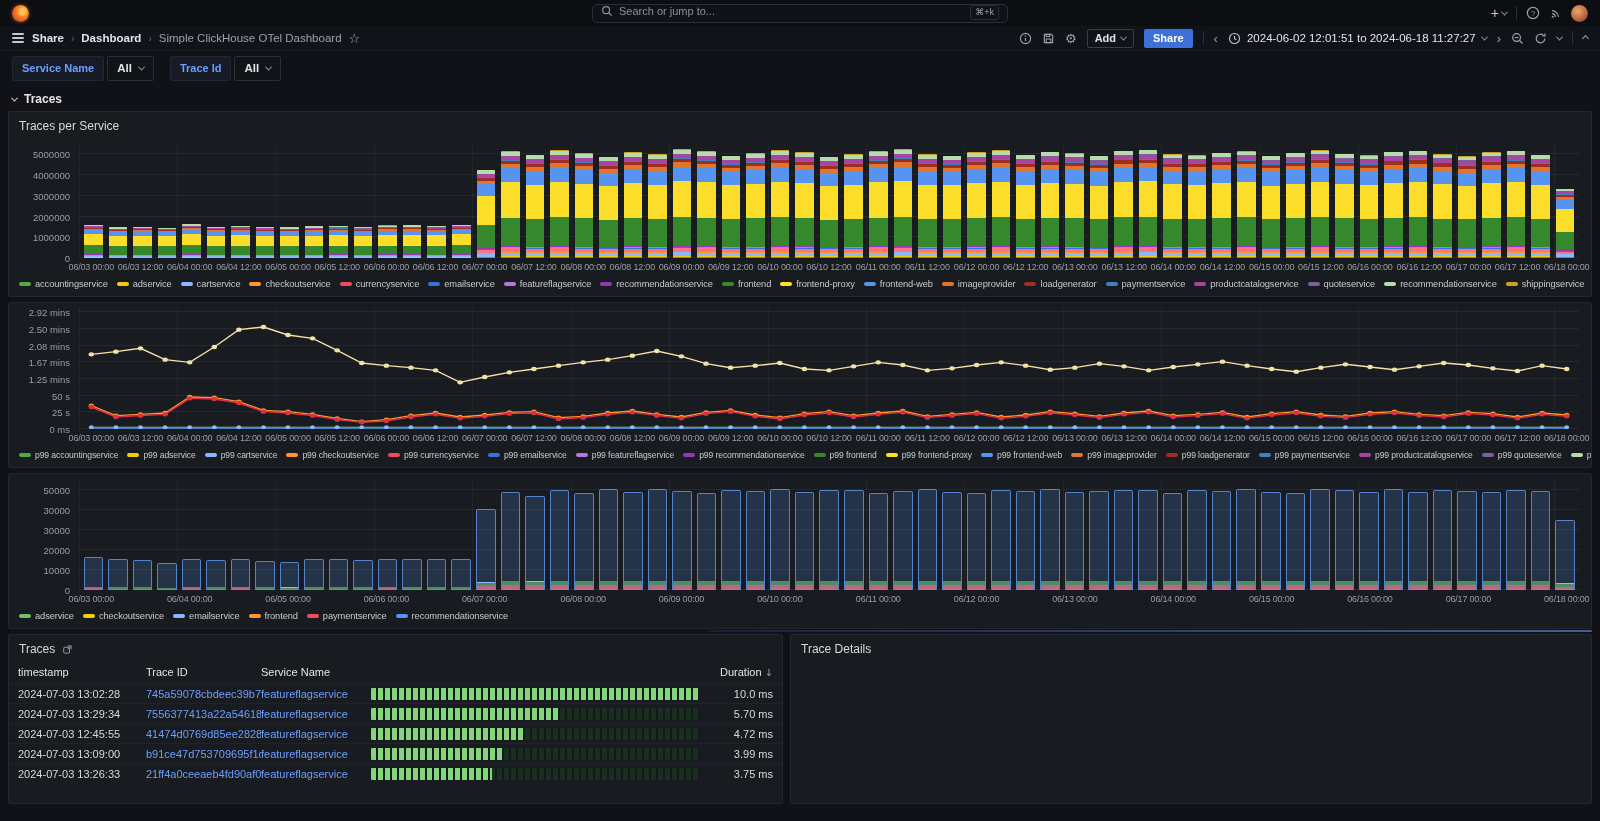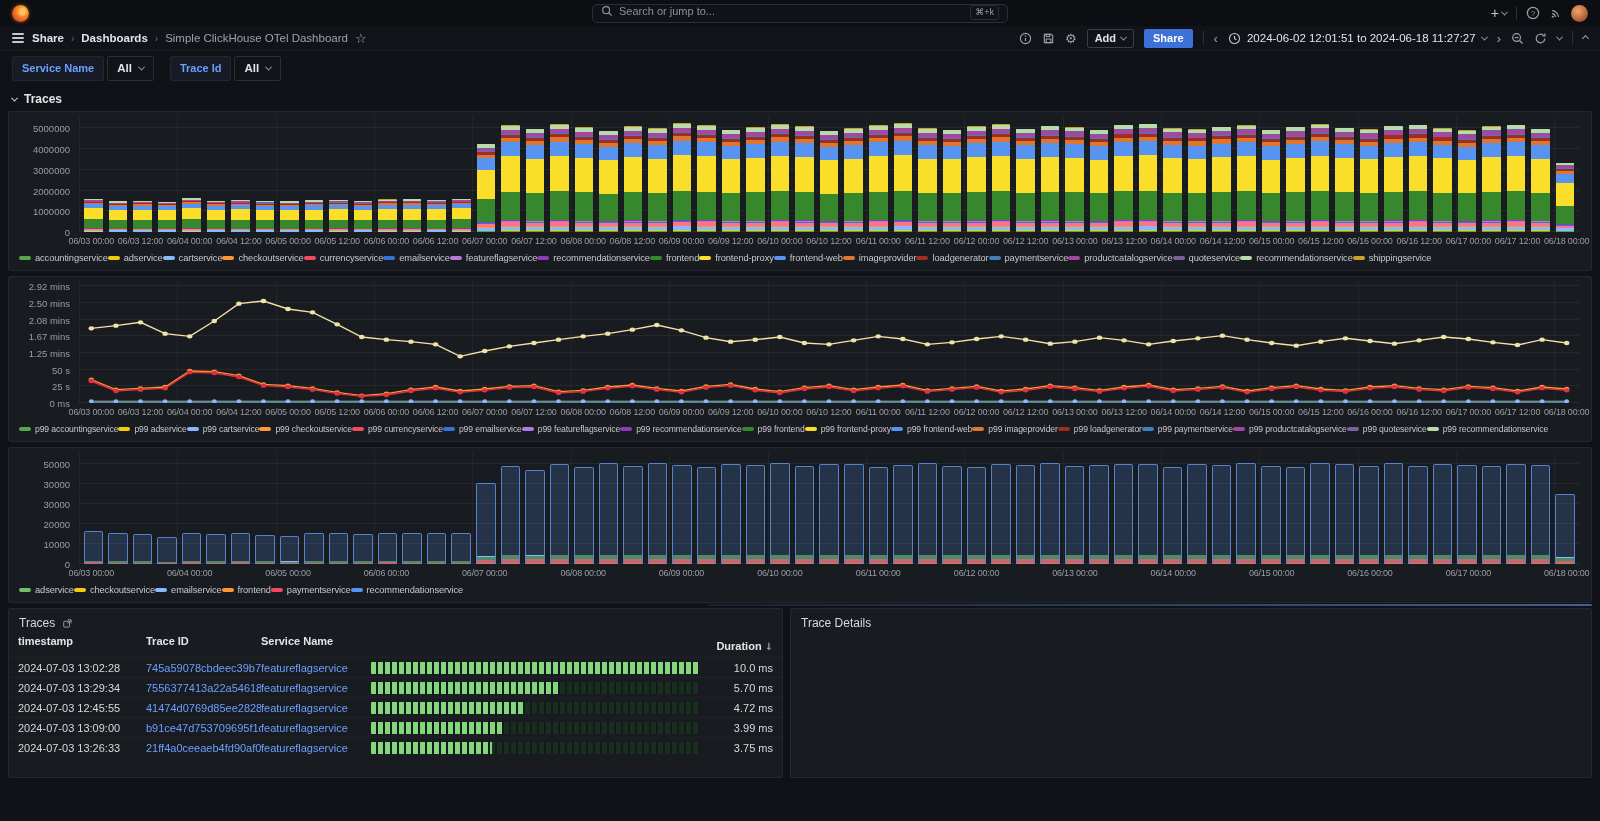--- a/index.html
+++ b/index.html
@@ -48,34 +48,34 @@
   .ytick{position:absolute;right:9px;transform:translateY(50%);white-space:nowrap}
   .plotcol{flex:1;min-width:0}
   .plot{position:relative;background-image:repeating-linear-gradient(to right,rgba(204,204,220,.05) 0 1px,transparent 1px 6.5574%)}
   .hgrid{position:absolute;left:0;right:0;height:1px;background:rgba(204,204,220,.08)}
   .bars{position:absolute;inset:0;display:flex;align-items:flex-end;padding:0 2px}
   .bar{flex:1;margin:0 3px;display:flex;flex-direction:column-reverse;border-radius:1px 1px 0 0;overflow:hidden}
   .bar>i{width:100%;display:block}
   .err .bar{margin:0 2.5px;border:1px solid rgba(96,150,235,.85);border-bottom:none;border-radius:2px 2px 0 0}
   .xlabels{position:relative;height:15px;font-size:9px;letter-spacing:-.2px;color:#9a9da5;margin-top:3px}
   .xtick{position:absolute;top:1px;transform:translateX(-50%);white-space:nowrap}
-  .legend{display:flex;align-items:center;padding:3px 10px 7px;overflow:hidden;white-space:nowrap}
+  .legend{display:flex;align-items:center;gap:9px;padding:3px 10px 7px;overflow:hidden;white-space:nowrap}
   .legitem{display:inline-flex;align-items:center;gap:4px;cursor:pointer;flex:none}
   .swatch{width:12px;height:3.5px;border-radius:2px;display:inline-block}
   .legtext{font-size:9.3px;color:#c8c9ce;letter-spacing:-.1px}
   .linesvg{position:absolute;inset:0;width:100%;height:100%}
   #tracesPerService .plot{height:116px}
   #servicePerf .plot{height:122px}
   #errorRates .plot{height:112px}
   
   .bottomrow{display:flex;gap:7px;margin:0 8px;position:relative}
   .glowline{position:absolute;top:-4px;left:700px;right:0;height:2px;background:linear-gradient(90deg,rgba(61,113,217,.15),rgba(110,159,255,.55));border-radius:2px}
   .panel-table{width:775px;flex:none;height:170px;overflow:hidden}
   .panel-details{flex:1;height:170px}
-  .thead{display:flex;height:22px;padding:0 9px;font-size:11px;font-weight:700;color:#e3e4e8}
+  .thead{display:flex;align-items:center;height:22px;padding:0 9px;font-size:11px;font-weight:400;color:#e3e4e8}
   .trow{display:flex;align-items:center;height:20px;border-top:1px solid #202226;padding:0 9px;font-size:11px}
   .col-ts{width:128px;flex:none}
   .col-id{width:115px;flex:none;overflow:hidden;white-space:nowrap}
   .col-svc{width:110px;flex:none}
   .col-gauge{flex:1;padding-right:12px}
   .col-dur{width:62px;flex:none;text-align:right;display:flex;justify-content:flex-end;align-items:center;gap:3px}
   .tlink{color:#6e9fff;cursor:pointer;text-decoration:none}
   .gauge{height:12px;width:100%;border-radius:1px;background:repeating-linear-gradient(90deg,#1a2e1d 0 5px,#121820 5px 7px);position:relative;overflow:hidden}
   .gaugefill{position:absolute;top:0;bottom:0;left:0;background:repeating-linear-gradient(90deg,#83d679 0 5px,transparent 5px 7px)}
   .sortarrow{font-family:"DejaVu Sans",sans-serif;font-size:10px;color:#9da1a8}
@@ -120,21 +120,21 @@
 
 <div class="toolbar">
   <div class="burger">
       <i></i>
       <i></i>
       <i></i>
     </div>
   <div class="crumbs">
     <span class="crumb">Share</span>
     <span class="csep">›</span>
-    <span class="crumb">Dashboards</span>
+    <span class="crumb">Dashboard</span>
     <span class="csep">›</span>
     <span class="crumb current">Simple ClickHouse OTel Dashboard</span>
     <span class="star">☆</span>
   </div>
   <div class="tb-right">
     <span class="icon">
       <svg width="13" height="13" viewBox="0 0 14 14">
           <circle cx="7" cy="7" r="5.5" fill="none" stroke="#9da1a8" stroke-width="1.2"></circle>
           <line x1="7" y1="6.4" x2="7" y2="9.8" stroke="#9da1a8" stroke-width="1.3"></line>
           <circle cx="7" cy="4.2" r=".8" fill="#9da1a8"></circle>
@@ -201,20 +201,21 @@
       </span>
   </div>
 </div>
 
 <div class="section">
   <i class="chev down" style="border-color:#e3e4e8"></i>
   <span>Traces</span>
 </div>
 
 <div class="panel" id="tracesPerService">
+  <div class="ptitle">Traces per Service</div>
   <div class="pbody">
     <div class="yaxis" style="height: 116px;">
         <span class="ytick" style="bottom: 0%;">0</span>
         <span class="ytick" style="bottom: 17.8571%;">1000000</span>
         <span class="ytick" style="bottom: 35.7143%;">2000000</span>
         <span class="ytick" style="bottom: 53.5714%;">3000000</span>
         <span class="ytick" style="bottom: 71.4286%;">4000000</span>
         <span class="ytick" style="bottom: 89.2857%;">5000000</span>
       </div>
     <div class="plotcol">

